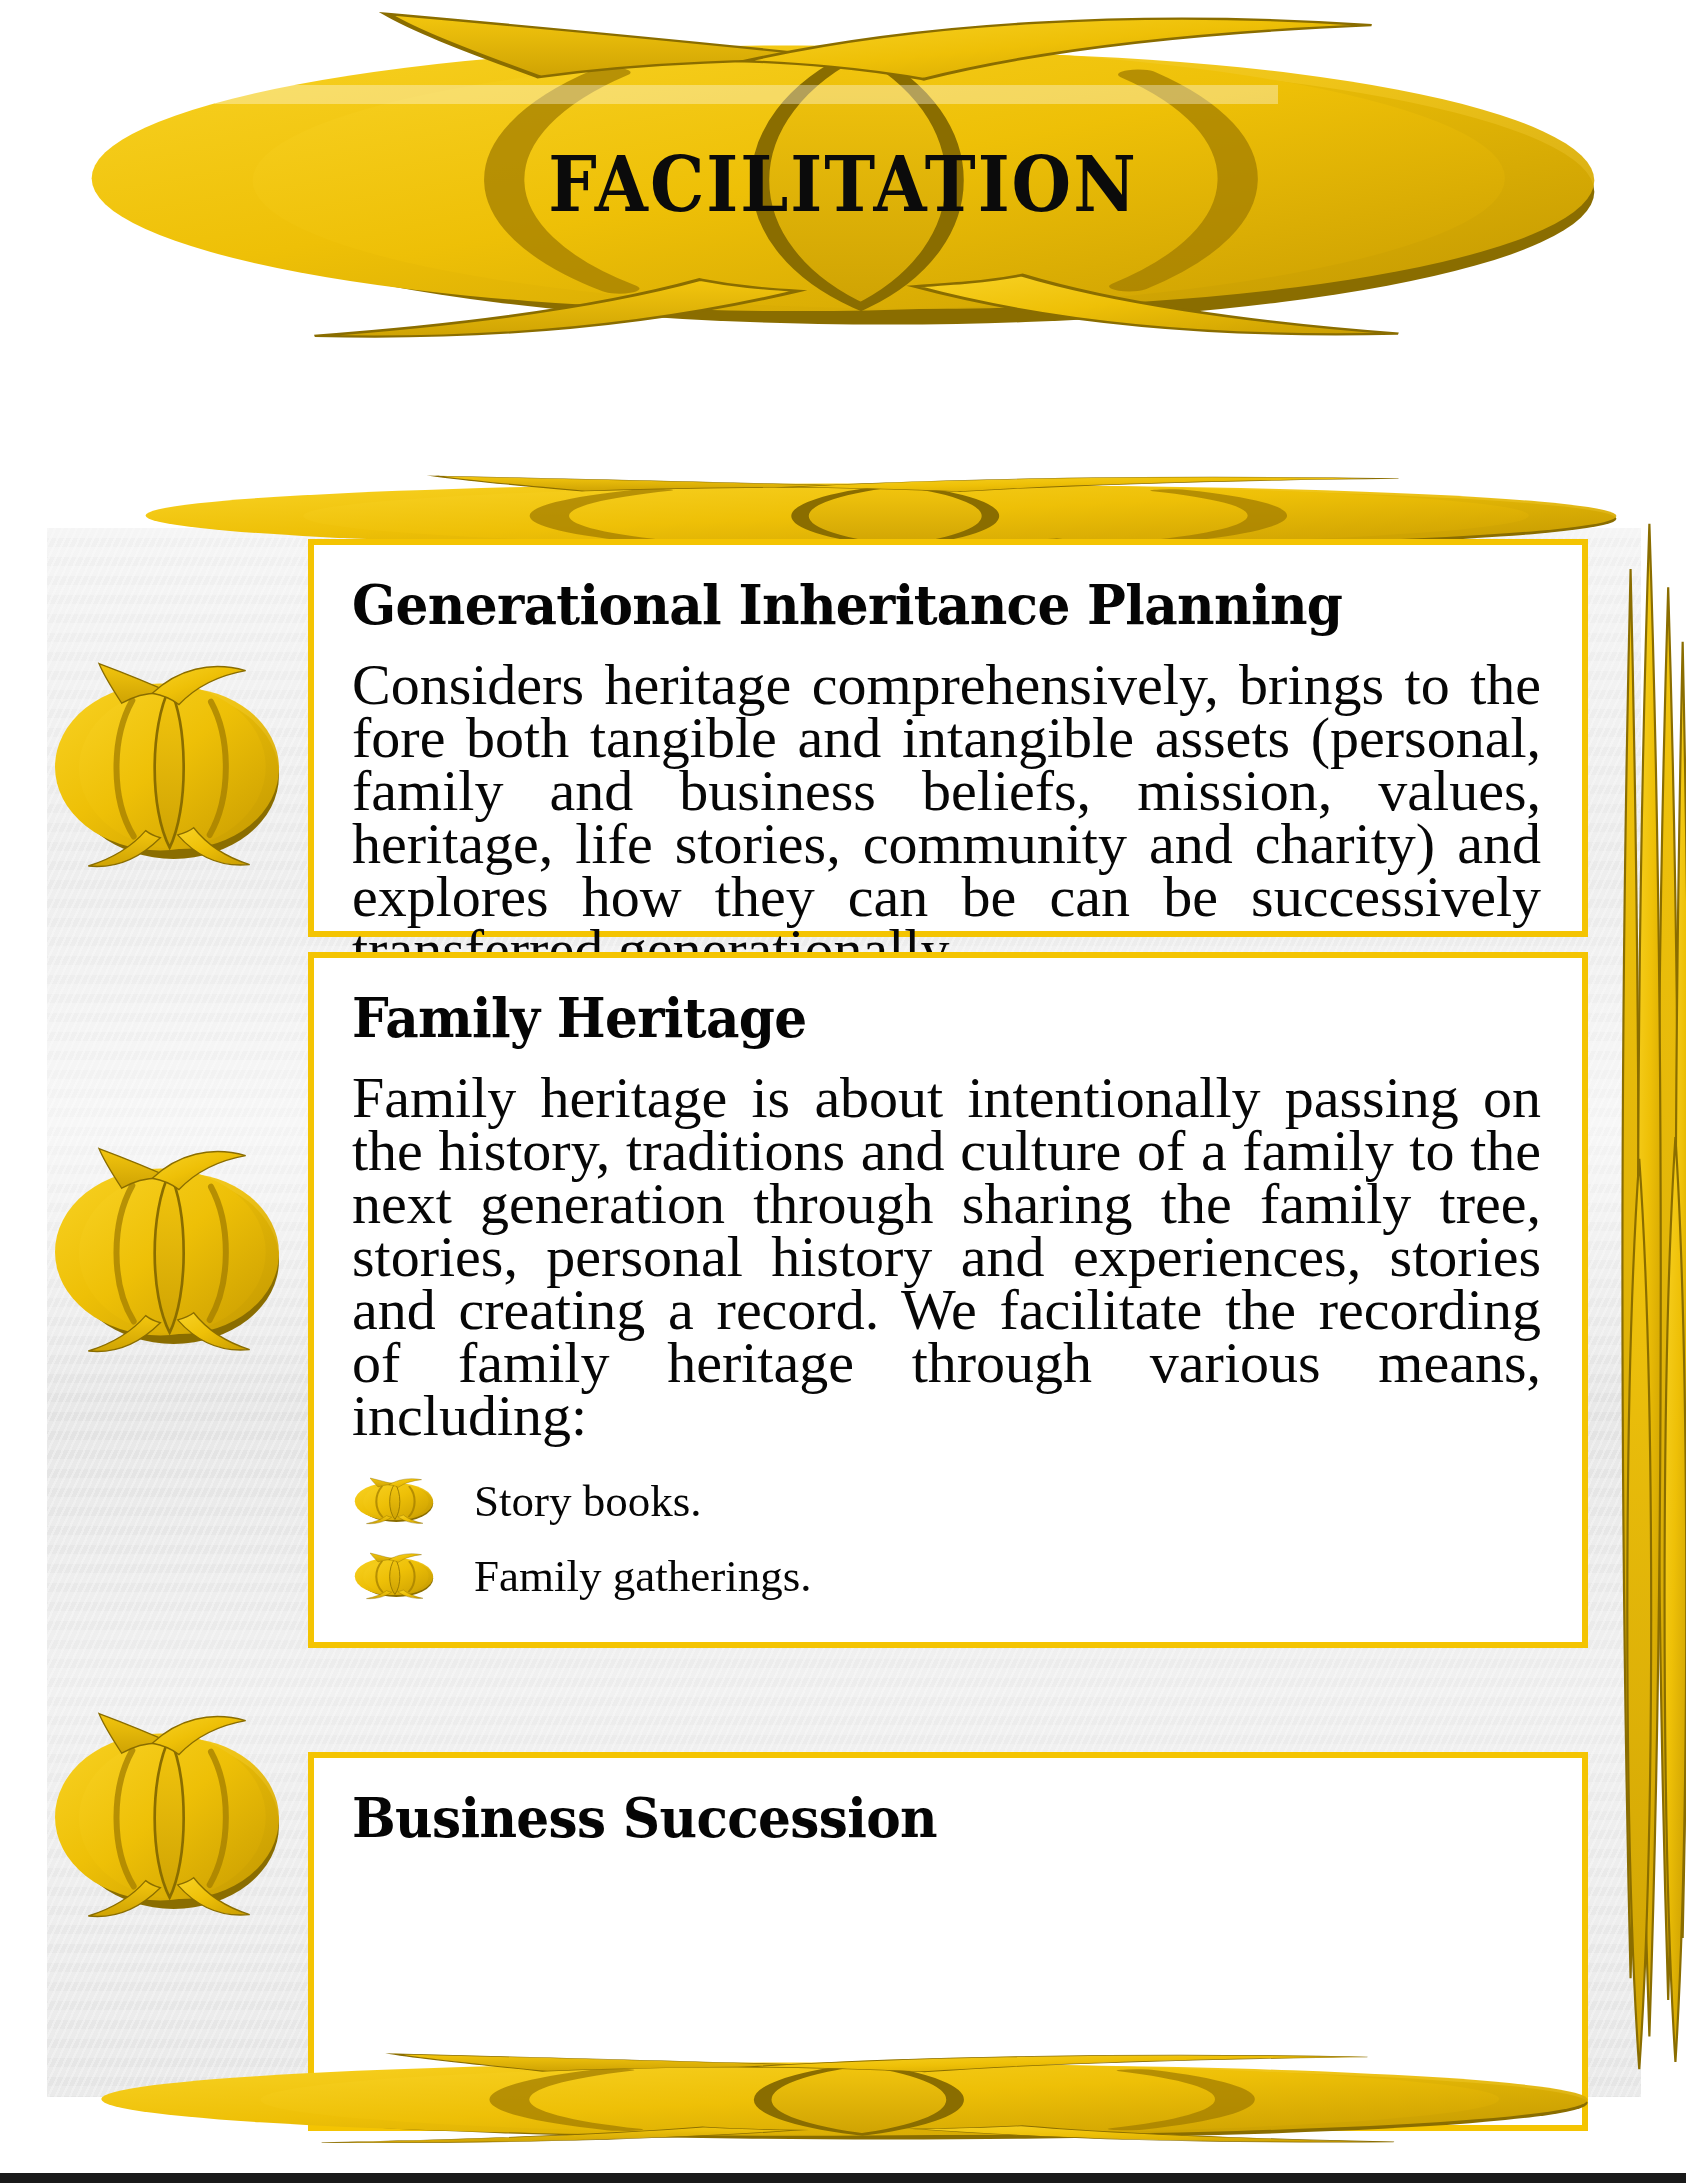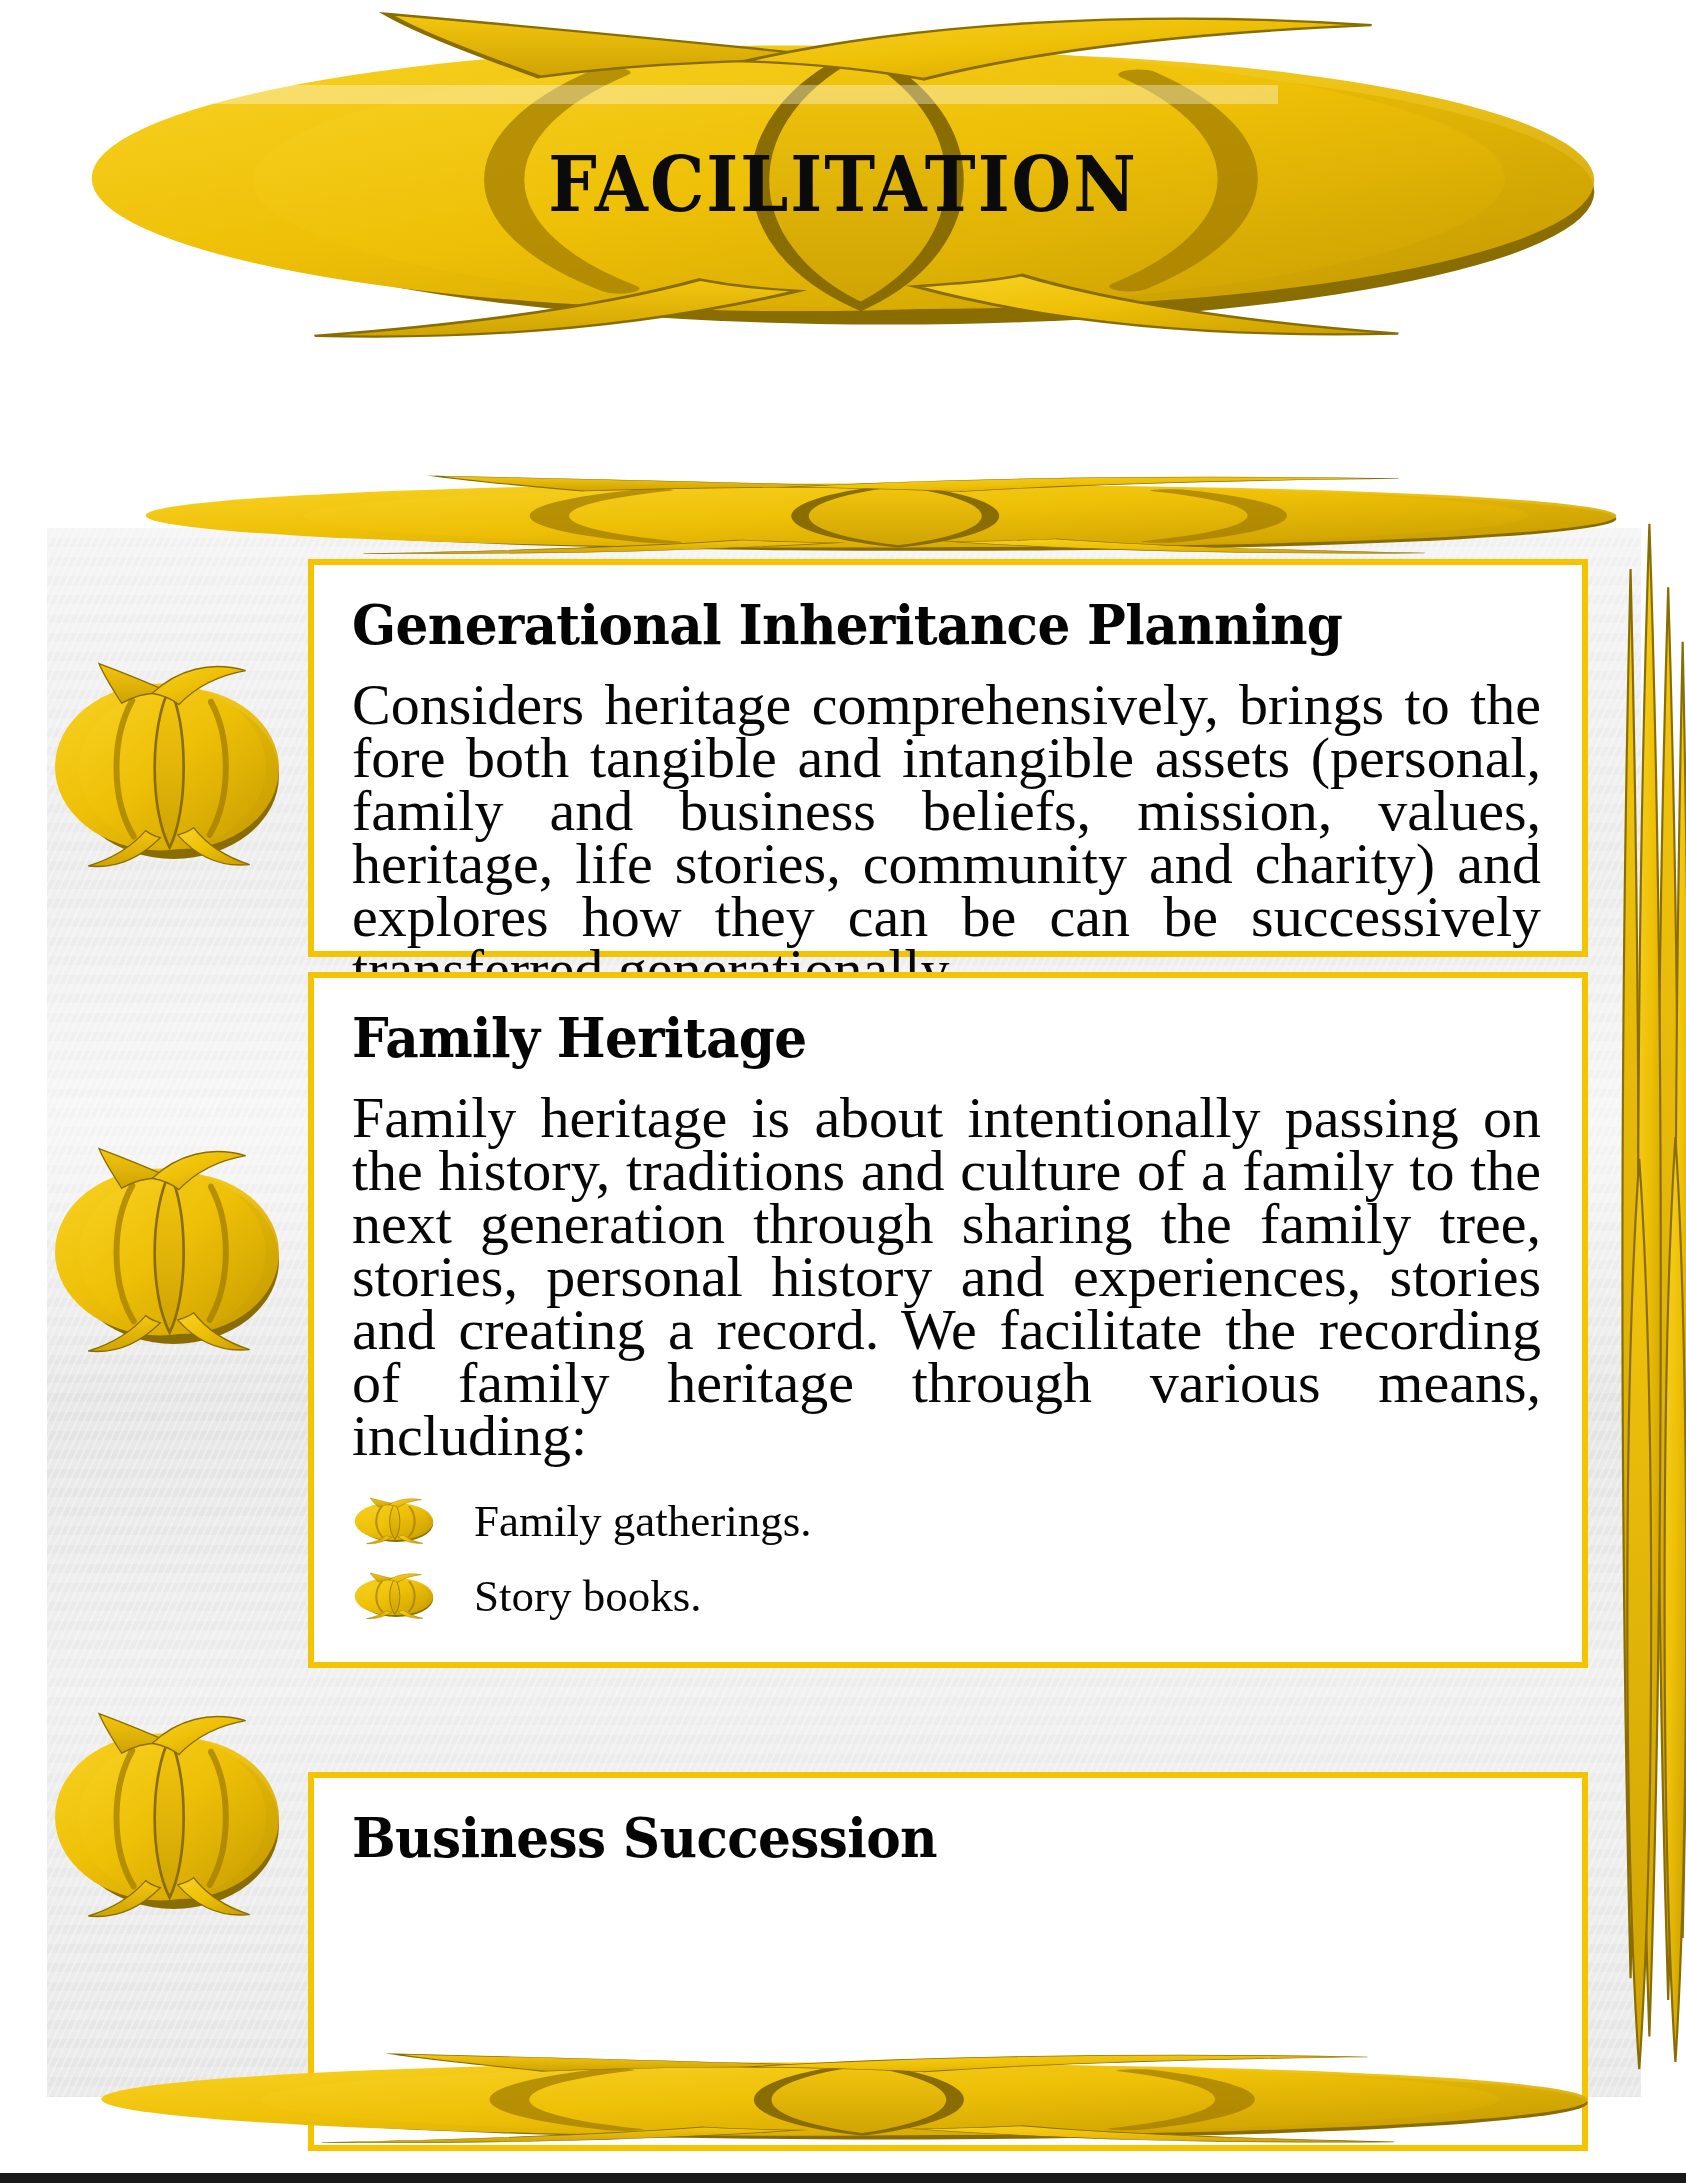--- a/index.html
+++ b/index.html
@@ -46,21 +46,20 @@
   .divider{position:absolute;left:93px;top:474px;width:1576px;height:82px;}
   .petals{position:absolute;left:1619px;top:518px;width:68px;height:1573px;}
   .logo{position:absolute;left:47px;width:240px;height:213px;}
   .logo-1{top:659px;}
   .logo-2{top:1144px;}
   .logo-3{top:1709px;}
   .box{
     position:absolute;left:308px;width:1280px;
     background:#ffffff;border:6.5px solid #F4C402;box-sizing:border-box;
     padding:29px 41px 0 38px;
-    margin-top:20px;
   }
   .box-1{top:539px;height:398px;}
   .box-2{top:952px;height:696px;}
   .box-3{top:1752px;height:379px;}
   .section-heading{
     font-family:"DejaVu Serif", serif;font-weight:700;
     font-size:55px;line-height:1.12;letter-spacing:-0.7px;
     transform:scaleX(.94);transform-origin:0 50%;
     margin:0 0 22px 0;color:#050505;
   }
@@ -146,27 +145,27 @@
   </section>
 
   <section class="box box-2">
     <h2 class="section-heading">Family Heritage</h2>
     <p class="section-body">Family heritage is about intentionally passing on the history, traditions and culture of a family to the next generation through sharing the family tree, stories, personal history and experiences, stories and creating a record. We facilitate the recording of family heritage through various means, including:</p>
     <div class="bullet-list">
       <div class="bullet-row">
         <svg class="bullet-icon" viewBox="0 0 116 66" width="84" height="48">
             <use href="#swirl" width="100%" height="100%"></use>
           </svg>
-        <span class="bullet-label">Family gatherings.</span>
+        <span class="bullet-label">Story books.</span>
       </div>
       <div class="bullet-row">
         <svg class="bullet-icon" viewBox="0 0 116 66" width="84" height="48">
             <use href="#swirl" width="100%" height="100%"></use>
           </svg>
-        <span class="bullet-label">Story books.</span>
+        <span class="bullet-label">Family gatherings.</span>
       </div>
     </div>
   </section>
 
   <section class="box box-3">
     <h2 class="section-heading">Business Succession</h2>
   </section>
 
   <svg class="bottom-swirl" viewBox="0 0 2192 128" width="1595" height="93">
     <use href="#swirl" width="100%" height="100%"></use>

